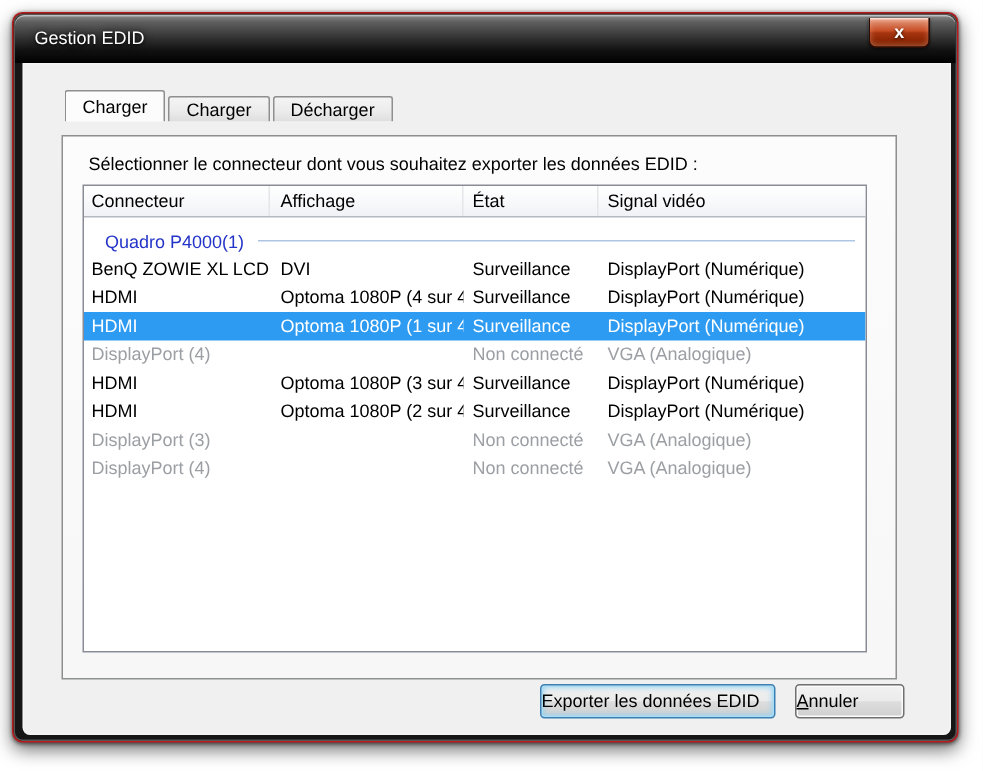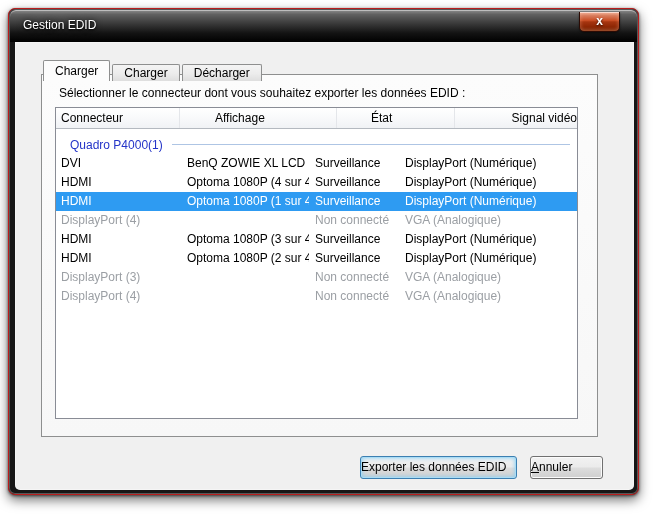--- a/index.html
+++ b/index.html
@@ -32,36 +32,36 @@
 
   
   .tabs { position:absolute; left:28px; top:18px; height:21px; display:flex; align-items:flex-end; z-index:3; }
   .tab { padding:0 11px; margin-right:2px; line-height:15px; text-align:center;
          border:1px solid #8e8f8f; border-bottom:none; border-radius:2px 2px 0 0; cursor:default; }
   .tab.inactive { height:17px; line-height:16px;
                   background:linear-gradient(180deg,#f4f4f4 0%,#ececec 55%,#dedede 100%); }
   .tab.active { height:21px; line-height:20px; background:#fcfcfc; position:relative; z-index:4; }
 
   
-  .tabpage { position:absolute; left:26px; top:32px; width:557px; height:363px;
+  .tabpage { position:absolute; left:26px; top:48px; width:557px; height:363px;
              border:1px solid #8e8f8f;
              background:linear-gradient(180deg,#fcfcfc 0%,#f7f7f7 100%); }
   .instruction { position:absolute; left:17px; top:11px; color:#000; }
 
   
   .listbox { position:absolute; left:13px; top:32px; width:523px; height:312px;
              background:#fff; border:1px solid #898c95; overflow:hidden; }
   .listheader { display:flex; height:21px;
                 background:linear-gradient(180deg,#ffffff 0%,#f7f8fa 60%,#f0f2f5 100%);
-                border-bottom:1px solid #b4b9c0;gap:28px; }
+                border-bottom:1px solid #b4b9c0; }
   .hcell { line-height:20px; border-right:1px solid #e4e6ea; overflow:hidden; white-space:nowrap; cursor:default; }
   .hcell:nth-child(1){ width:124px; padding-left:5px; }
   .hcell:nth-child(2){ width:129px; padding-left:7px; }
   .hcell:nth-child(3){ width:90px;  padding-left:6px; }
-  .hcell:nth-child(4){ flex:1;      padding-left:6px; border-right:none;text-align:right; }
+  .hcell:nth-child(4){ flex:1;      padding-left:6px; border-right:none; }
 
   .rows { position:relative; }
   .group-header { display:flex; align-items:center; height:19px; margin-top:6px;
                   color:var(--group-text,#2434C8); }
   .group-header .gname { padding-left:14px; white-space:nowrap; }
   .group-header .gline { flex:1; border-top:1px solid var(--group-line,#AEC5E4);
                          margin:0 7px 0 9px; height:0; }
   .row { display:flex; height:19px; line-height:19px; cursor:default; }
   .row .cell { overflow:hidden; white-space:nowrap; }
   .row .cell:nth-child(1){ width:124px; padding-left:5px; }
@@ -109,22 +109,22 @@
             <div class="hcell">Affichage</div>
             <div class="hcell">État</div>
             <div class="hcell">Signal vidéo</div>
           </div>
         <div class="rows" id="rows">
             <div class="group-header">
               <span class="gname">Quadro P4000(1)</span>
               <span class="gline"></span>
             </div>
             <div class="row">
+              <div class="cell">BenQ ZOWIE XL LCD</div>
               <div class="cell">DVI</div>
-              <div class="cell">BenQ ZOWIE XL LCD</div>
               <div class="cell">Surveillance</div>
               <div class="cell">DisplayPort (Numérique)</div>
             </div>
             <div class="row">
               <div class="cell">HDMI</div>
               <div class="cell">Optoma 1080P (4 sur 4)</div>
               <div class="cell">Surveillance</div>
               <div class="cell">DisplayPort (Numérique)</div>
             </div>
             <div class="row selected">

